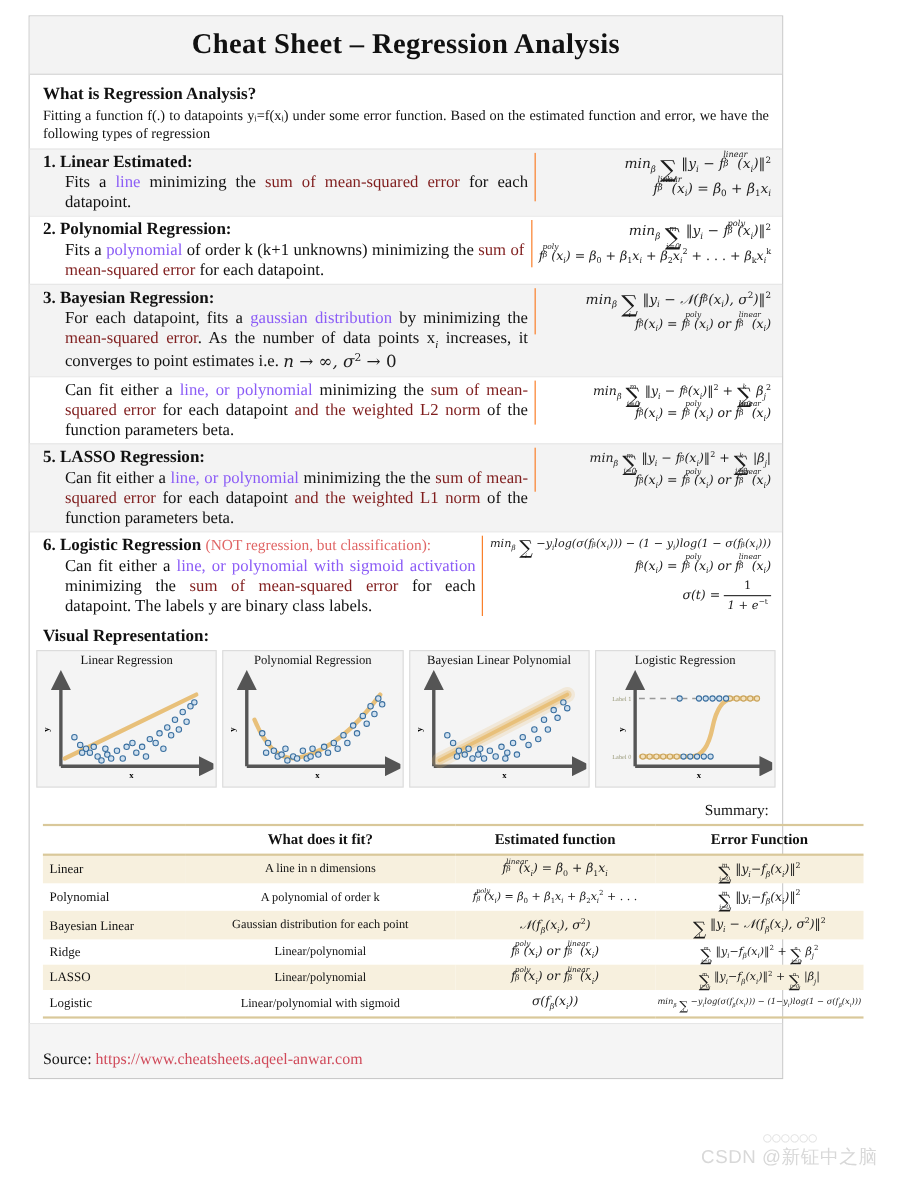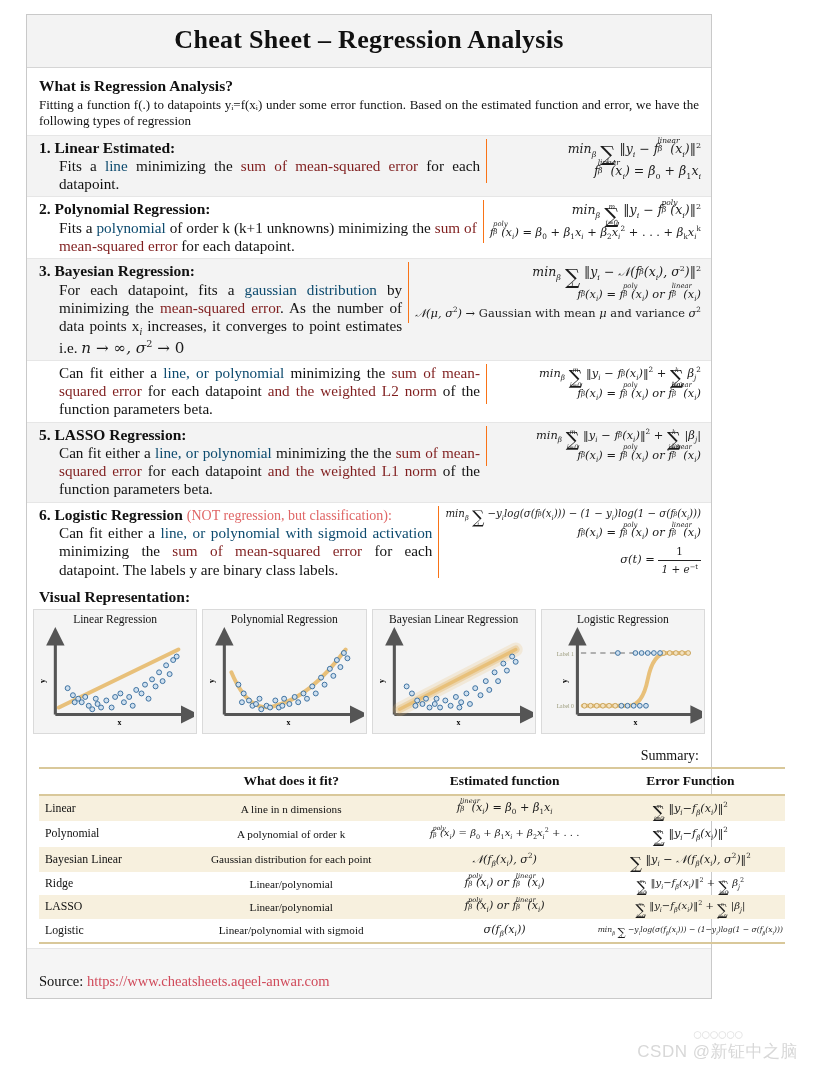--- a/index.html
+++ b/index.html
@@ -63,21 +63,21 @@
     line-height: 1.18;
   }
   .sec .body {
     margin: 0;
     font-size: 15.2px;
     line-height: 1.2;
     text-align: justify;
     padding-left: 20px;
   }
   .num { display:inline-block; }
-  .fn  { color: #0c4a6e; }     
+  .fn  { color: #8b5cf6; }     
   .err { color: #7f1d1d; }     
   .warn{ color: #e06666; }     
 
   
   .m  { font-family: "DejaVu Serif", serif; font-style: italic; color:#1b1b1b; }
   .mr { font-style: normal; }
   .eq { font-size: 12.5px; line-height: 1.6; white-space: nowrap; }
   .eq.small { font-size: 11.4px; }
   .eq.tiny  { font-size: 10.2px; }
   sub, sup { font-size: 64%; font-style: italic; }
@@ -204,21 +204,20 @@
   </div>
 
   <div class="sec alt">
     <div class="left">
       <h3><span class="num">3.</span> <span>Bayesian Regression:</span></h3>
       <p class="body">For each datapoint, fits a <span class="fn">gaussian distribution</span> by minimizing the <span class="err">mean-squared error</span>. As the number of data points x<sub>i</sub> increases, it converges to point estimates i.e. <span class="m">n → ∞, σ<sup class="mr">2</sup> → <span class="mr">0</span></span></p>
     </div>
     <div class="right">
       <div class="eq m">min<sub>β</sub> <span class="sumop">∑<span class="lim bot">i</span></span> ‖y<sub>i</sub> − 𝒩(<span class="fsub">f<span class="sb">β</span><span class="pad">&nbsp;</span></span>(x<sub>i</sub>), σ<sup class="mr">2</sup>)‖<sup class="mr">2</sup></div>
       <div class="eq m small"><span class="fsub">f<span class="sb">β</span><span class="pad">&nbsp;</span></span>(x<sub>i</sub>) <span class="mr">=</span> <span class="fsub">f<span class="sb">β</span><span class="sp">poly</span><span class="pad">&nbsp;&nbsp;</span></span>(x<sub>i</sub>) or <span class="fsub">f<span class="sb">β</span><span class="sp">linear</span><span class="pad">&nbsp;&nbsp;&nbsp;</span></span>(x<sub>i</sub>)</div>
-      <div class="eq m small">𝒩(μ, σ<sup class="mr">2</sup>) → <span class="mr">Gaussian with mean</span> μ <span class="mr">and variance</span> σ<sup class="mr">2</sup></div>
     </div>
   </div>
 
   <div class="sec">
     <div class="left">
       <p class="body">Can fit either a <span class="fn">line, or polynomial</span> minimizing the <span class="err">sum of mean-squared error</span> for each datapoint <span class="err">and the weighted L2 norm</span> of the function parameters beta.</p>
     </div>
     <div class="right">
       <div class="eq m small">min<sub>β</sub> <span class="sumop">∑<span class="lim top">m</span><span class="lim bot">i=0</span></span> ‖y<sub>i</sub> − <span class="fsub">f<span class="sb">β</span><span class="pad">&nbsp;</span></span>(x<sub>i</sub>)‖<sup class="mr">2</sup> + <span class="sumop">∑<span class="lim top">k</span><span class="lim bot">j=0</span></span> β<sub>j</sub><sup class="mr">2</sup></div>
       <div class="eq m small"><span class="fsub">f<span class="sb">β</span><span class="pad">&nbsp;</span></span>(x<sub>i</sub>) <span class="mr">=</span> <span class="fsub">f<span class="sb">β</span><span class="sp">poly</span><span class="pad">&nbsp;&nbsp;</span></span>(x<sub>i</sub>) or <span class="fsub">f<span class="sb">β</span><span class="sp">linear</span><span class="pad">&nbsp;&nbsp;&nbsp;</span></span>(x<sub>i</sub>)</div>
@@ -335,21 +334,21 @@
               <circle cx="42" cy="82" r="2.8"></circle>
           <circle cx="62" cy="78" r="2.8"></circle>
               <circle cx="88" cy="86" r="2.8"></circle>
         </g>
         <text x="95" y="108" font-size="9" text-anchor="middle" font-family="Liberation Serif, serif" font-weight="bold">x</text>
         <text x="10" y="58" font-size="9" text-anchor="middle" font-family="Liberation Serif, serif" font-weight="bold" transform="rotate(-90 10 58)">y</text>
       </svg>
     </div>
 
     <div class="chart-card">
-      <div class="chart-title">Bayesian Linear Regression</div>
+      <div class="chart-title">Bayesian Linear Polynomial</div>
       <svg viewBox="0 0 180 110">
         <line x1="22" y1="96" x2="168" y2="96" stroke="#555" stroke-width="3.5" marker-end="url(#ah1)"></line>
         <line x1="22" y1="96" x2="22" y2="14" stroke="#555" stroke-width="3.5" marker-end="url(#ah1)"></line>
         <line x1="28" y1="90" x2="160" y2="22" stroke="#e8c07a" stroke-width="16" stroke-linecap="round" opacity="0.22"></line>
         <line x1="28" y1="90" x2="160" y2="22" stroke="#e8c07a" stroke-width="9" stroke-linecap="round" opacity="0.45"></line>
         <line x1="28" y1="90" x2="160" y2="22" stroke="#e8c07a" stroke-width="4" stroke-linecap="round"></line>
         <g fill="#cfe0ef" stroke="#3a6f9f" stroke-width="1.1">
           <circle cx="36" cy="64" r="2.8"></circle>
               <circle cx="42" cy="72" r="2.8"></circle>
               <circle cx="48" cy="80" r="2.8"></circle>

